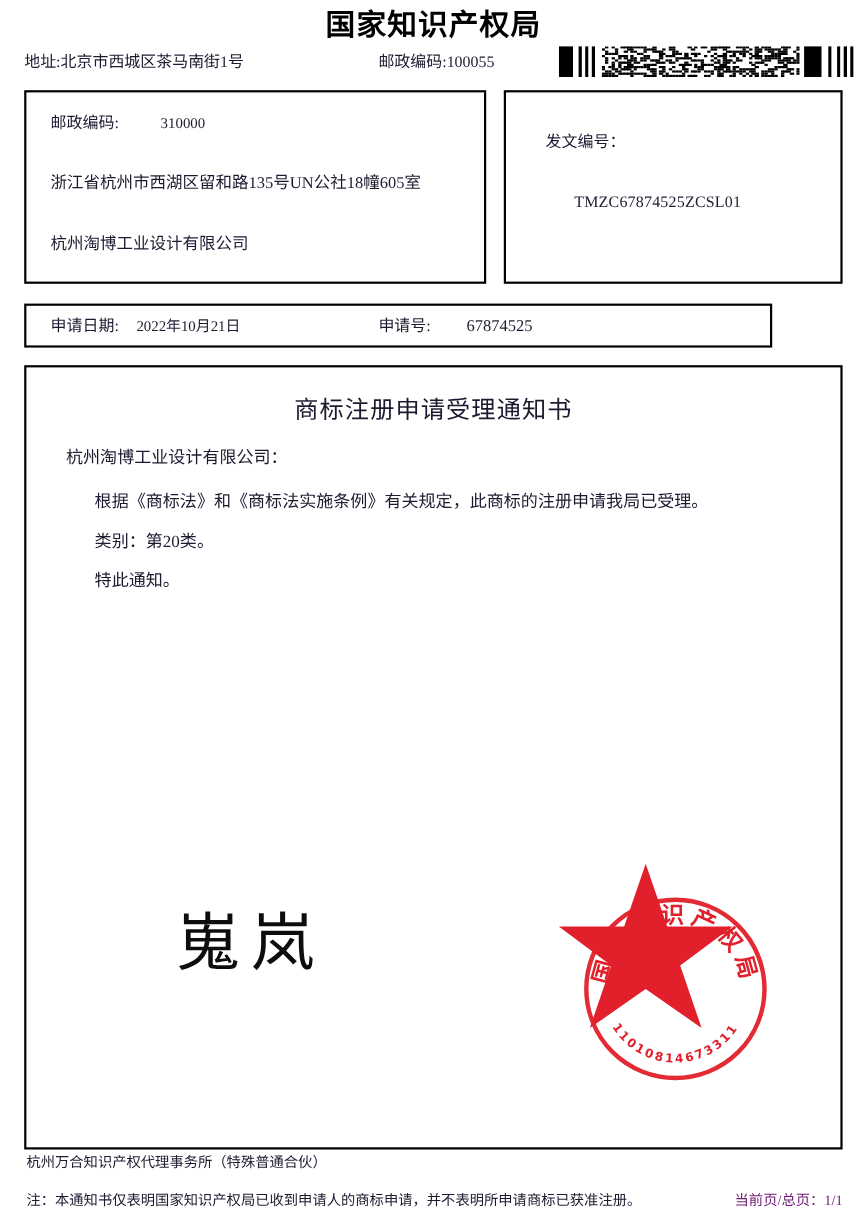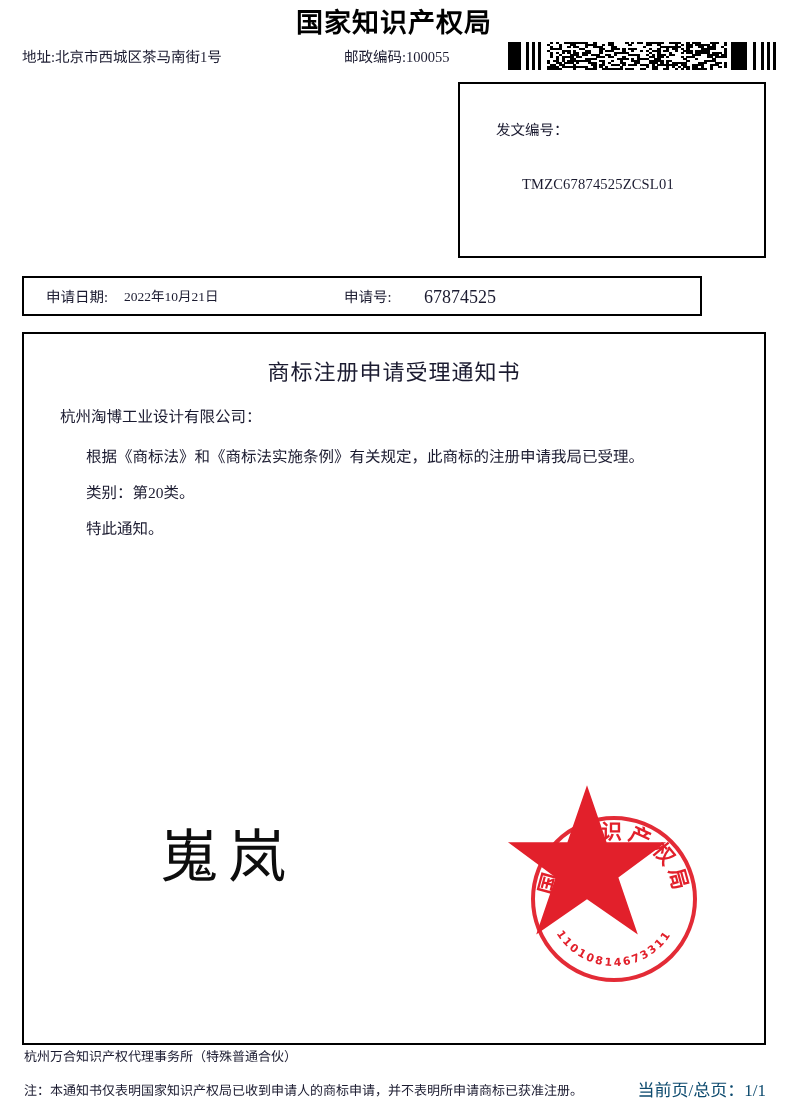--- a/index.html
+++ b/index.html
@@ -102,21 +102,21 @@
   #zip-value   { left: 122px; top: 18px; font-size: 13.5px; }
   #addr-value  { left: 22px; top: 73px; font-size: 15px; }
   #company-value { left: 22px; top: 128px; font-size: 15px; }
 
   #docno-label { left: 36px; top: 36px; }
   #docno-value { left: 62px; top: 90px; font-size: 14.5px; letter-spacing: 0.2px; }
 
   #apply-date-label { left: 22px; top: 9px; }
   #apply-date-value { left: 100px; top: 9px; font-size: 13.5px; }
   #apply-no-label   { left: 320px; top: 9px; }
-  #apply-no-value   { left: 400px; top: 9px; font-size: 18px; }
+  #apply-no-value   { left: 400px; top: 9px; font-size: 15px; }
 
   
   .doc-title {
     position: absolute;
     top: 24px;
     left: 0;
     width: 100%;
     text-align: center;
     font-size: 22px;
     line-height: 30px;
@@ -216,23 +216,23 @@
     top: 1082px;
     font-size: 13px;
     line-height: 18px;
     color: #1b1b30;
     white-space: nowrap;
   }
   .page-indicator {
     position: absolute;
     right: 22px;
     top: 1082px;
-    font-size: 17px;
+    font-size: 13px;
     line-height: 18px;
-    color: #0c4a6e;
+    color: #701a75;
     white-space: nowrap;
   }
 </style>
 </head>
 <body>
 
 <div id="page">
 
   <div class="org-title">国家知识产权局</div>
   <div class="addr-line">地址:北京市西城区茶马南街1号</div>
@@ -681,20 +681,26 @@
     <div class="bc-gap" style="width:6px"></div>
     <div class="bc-col" style="width:3px"></div>
     <div class="bc-gap" style="width:5px"></div>
     <div class="bc-col" style="width:3px"></div>
     <div class="bc-gap" style="width:3px"></div>
     <div class="bc-col" style="width:3px"></div>
     <div class="bc-gap" style="width:3px"></div>
     <div class="bc-col" style="width:3px"></div>
   </div>
 
+  <div class="box" id="addr-box">
+    <div class="fld" id="zip-label">邮政编码:</div>
+    <div class="fld" id="zip-value">310000</div>
+    <div class="fld" id="addr-value">浙江省杭州市西湖区留和路135号UN公社18幢605室</div>
+    <div class="fld" id="company-value">杭州淘博工业设计有限公司</div>
+  </div>
 
   <div class="box" id="docno-box">
     <div class="fld" id="docno-label">发文编号：</div>
     <div class="fld" id="docno-value">TMZC67874525ZCSL01</div>
   </div>
 
   <div class="box" id="apply-box">
     <div class="fld" id="apply-date-label">申请日期:</div>
     <div class="fld" id="apply-date-value">2022年10月21日</div>
     <div class="fld" id="apply-no-label">申请号:</div>

